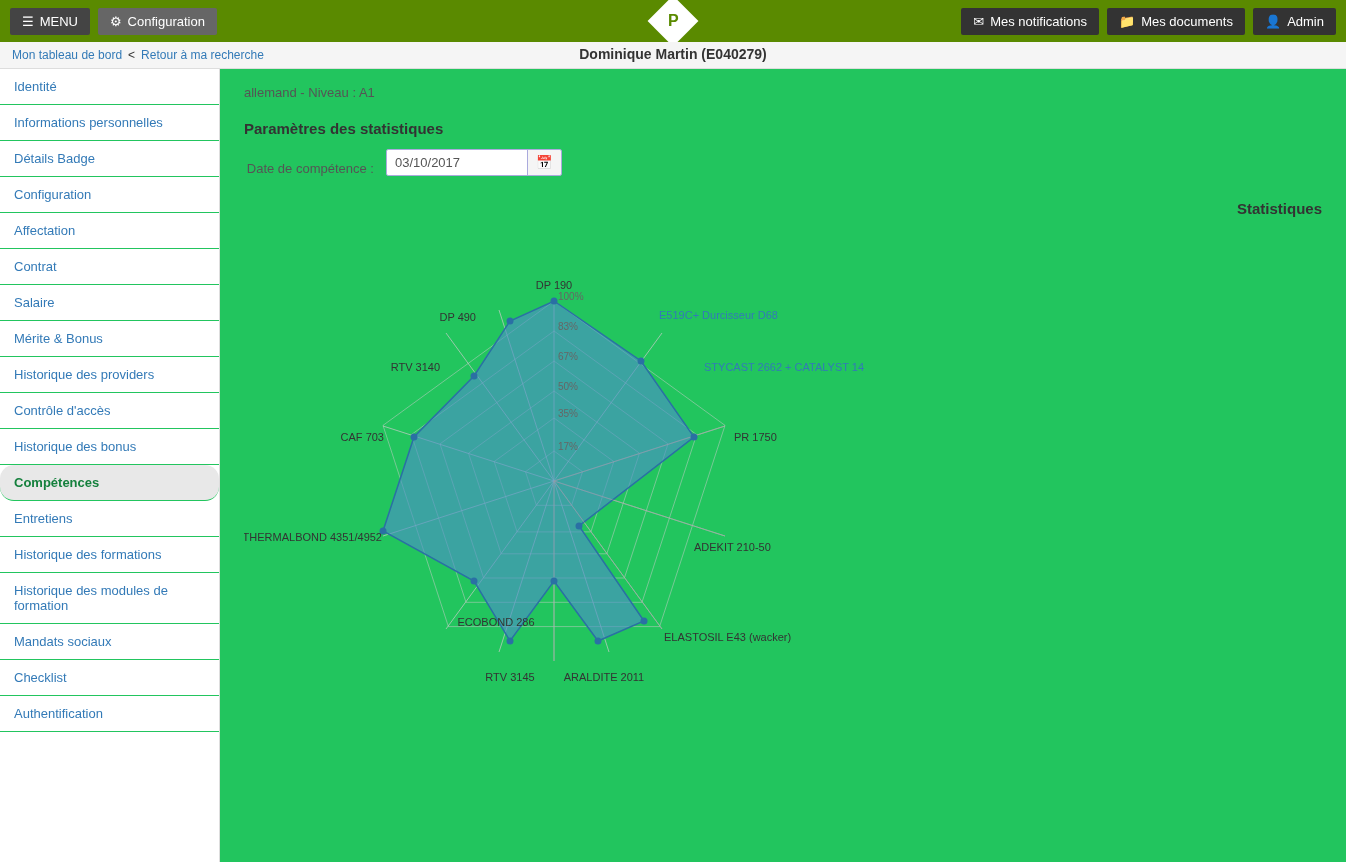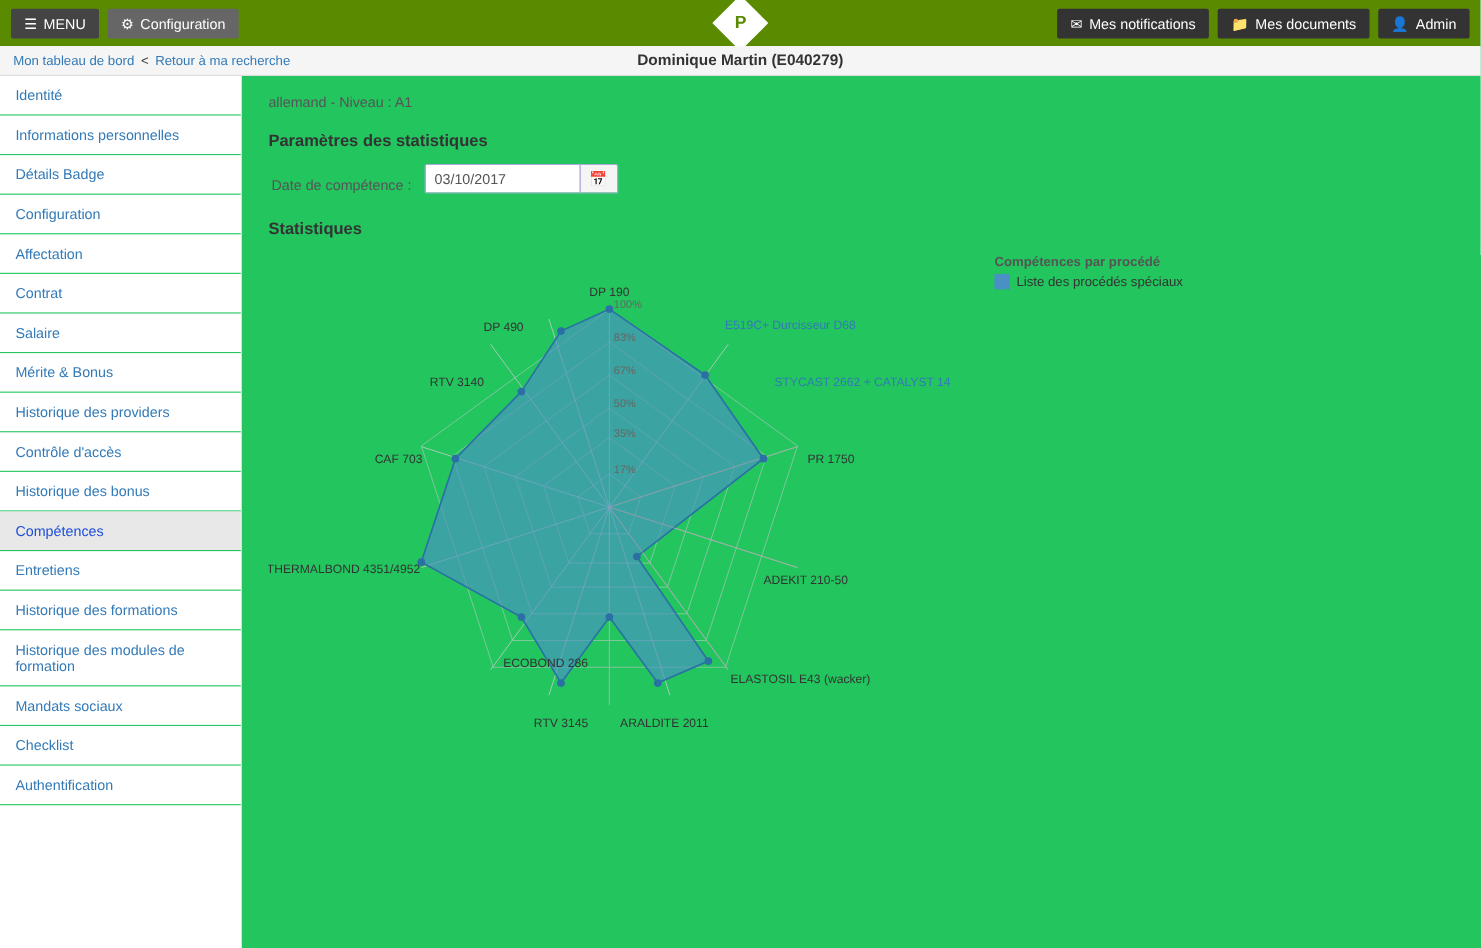--- a/index.html
+++ b/index.html
@@ -84,21 +84,21 @@
       overflow-y: auto;
       background: #fff;
     }
     .sidebar-item {
       padding: 10px 14px;
       border-bottom: 1px solid #22c55e;
       cursor: pointer;
       color: #337ab7;
       font-size: 13px;
     }
-    .sidebar-item.active { background: #e8e8e8; color: #1d4ed8; font-weight: normal; }
+    .sidebar-item.active { background: #e8e8e8; color: #15803d; font-weight: bold; border-radius: 14px; }
 
     
     .content {
       flex: 1;
       overflow-y: auto;
       padding: 16px 24px;
       background: #22c55e;
     }
 
     .section-title {
@@ -154,21 +154,22 @@
       border: none;
       border-left: 1px solid #aad;
       padding: 5px 8px;
       cursor: pointer;
       color: #666;
     }
 
     
     .stats-section .section-title {
       font-size: 15px;
-      margin-bottom: 4px;
+      margin-bottom: 24px;
+      text-align: right;
     }
 
     
     .radar-container {
       display: flex;
       gap: 20px;
       align-items: flex-start;
     }
     .radar-chart-area {
       position: relative;
@@ -368,23 +369,16 @@
             <text x="450" y="310" text-anchor="start" font-size="11" fill="#333">ADEKIT 210-50</text>
 
             <text x="490" y="200" text-anchor="start" font-size="11" fill="#333">PR 1750</text>
 
             <text x="460" y="130" text-anchor="start" font-size="11" fill="#337ab7">STYCAST 2662 + CATALYST 14 ou 17</text>
 
             <text x="415" y="78" text-anchor="start" font-size="11" fill="#337ab7">E519C+ Durcisseur D68</text>
           </svg>
         </div>
 
-        <div class="radar-legend" style="margin-top: 10px;">
-          <div class="legend-title">Compétences par procédé</div>
-          <div class="legend-item">
-            <div class="legend-color-box"></div>
-            <span>Liste des procédés spéciaux</span>
-          </div>
-        </div>
       </div>
     </div>
   </div>
 </div>
 
 </body></html>

